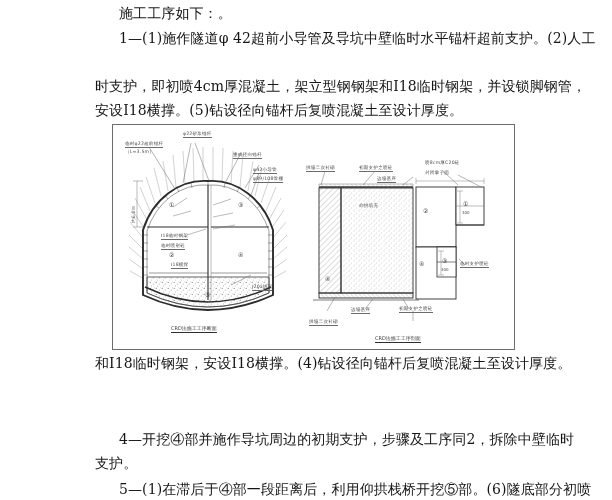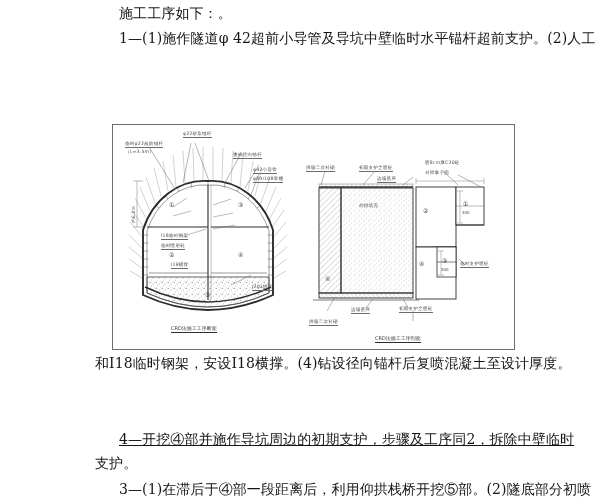--- a/index.html
+++ b/index.html
@@ -63,20 +63,22 @@
   }
 </style>
 </head>
 <body>
 
 <div class="page">
 
   <div class="txt" style="left:119px;top:6px;">施工工序如下：。</div>
 
   <div class="txt" style="left:119px;top:31px;">1—(1)施作隧道φ 42超前小导管及导坑中壁临时水平锚杆超前支护。(2)人工</div>
+  <div class="txt" style="left:95px;top:79px;">时支护，即初喷4cm厚混凝土，架立型钢钢架和Ⅰ18临时钢架，并设锁脚钢管，</div>
+  <div class="txt" style="left:95px;top:103px;">安设Ⅰ18横撑。(5)钻设径向锚杆后复喷混凝土至设计厚度。</div>
 
   <div class="figure">
     <div class="fig-inner">
 
       <svg width="401" height="224" viewBox="0 0 401 224">
         <defs>
           <pattern id="hatchA" width="4" height="4" patternTransform="rotate(45)" patternUnits="userSpaceOnUse">
             <line x1="0" y1="0" x2="0" y2="4" stroke="#9a9a9a" stroke-width="0.7"></line>
           </pattern>
           <pattern id="hatchB" width="3" height="3" patternTransform="rotate(-45)" patternUnits="userSpaceOnUse">
@@ -284,18 +286,18 @@
       <div class="lbl u" style="left:286px;top:181px;">初期支护之喷砼</div>
       <div class="lbl u" style="left:196px;top:194px;">拱墙二次衬砌</div>
 
       <div class="caption" style="left:262px;top:210px;">CRD法施工工序剖面</div>
     </div>
   </div>
 
   <div class="txt" style="left:95px;top:356px;">和Ⅰ18临时钢架，安设Ⅰ18横撑。(4)钻设径向锚杆后复喷混凝土至设计厚度。</div>
 
 
-  <div class="txt" style="left:119px;top:432px;text-decoration:underline;">4—开挖④部并施作导坑周边的初期支护，步骤及工序同2，拆除中壁临时</div>
+  <div class="txt" style="left:119px;top:432px;">4—开挖④部并施作导坑周边的初期支护，步骤及工序同2，拆除中壁临时</div>
   <div class="txt" style="left:95px;top:456px;">支护。</div>
 
-  <div class="txt" style="left:119px;top:482px;">3—(1)在滞后于④部一段距离后，利用仰拱栈桥开挖⑤部。(2)隧底部分初喷</div>
+  <div class="txt" style="left:119px;top:482px;">5—(1)在滞后于④部一段距离后，利用仰拱栈桥开挖⑤部。(6)隧底部分初喷</div>
 
 </div>
 
 </body></html>

